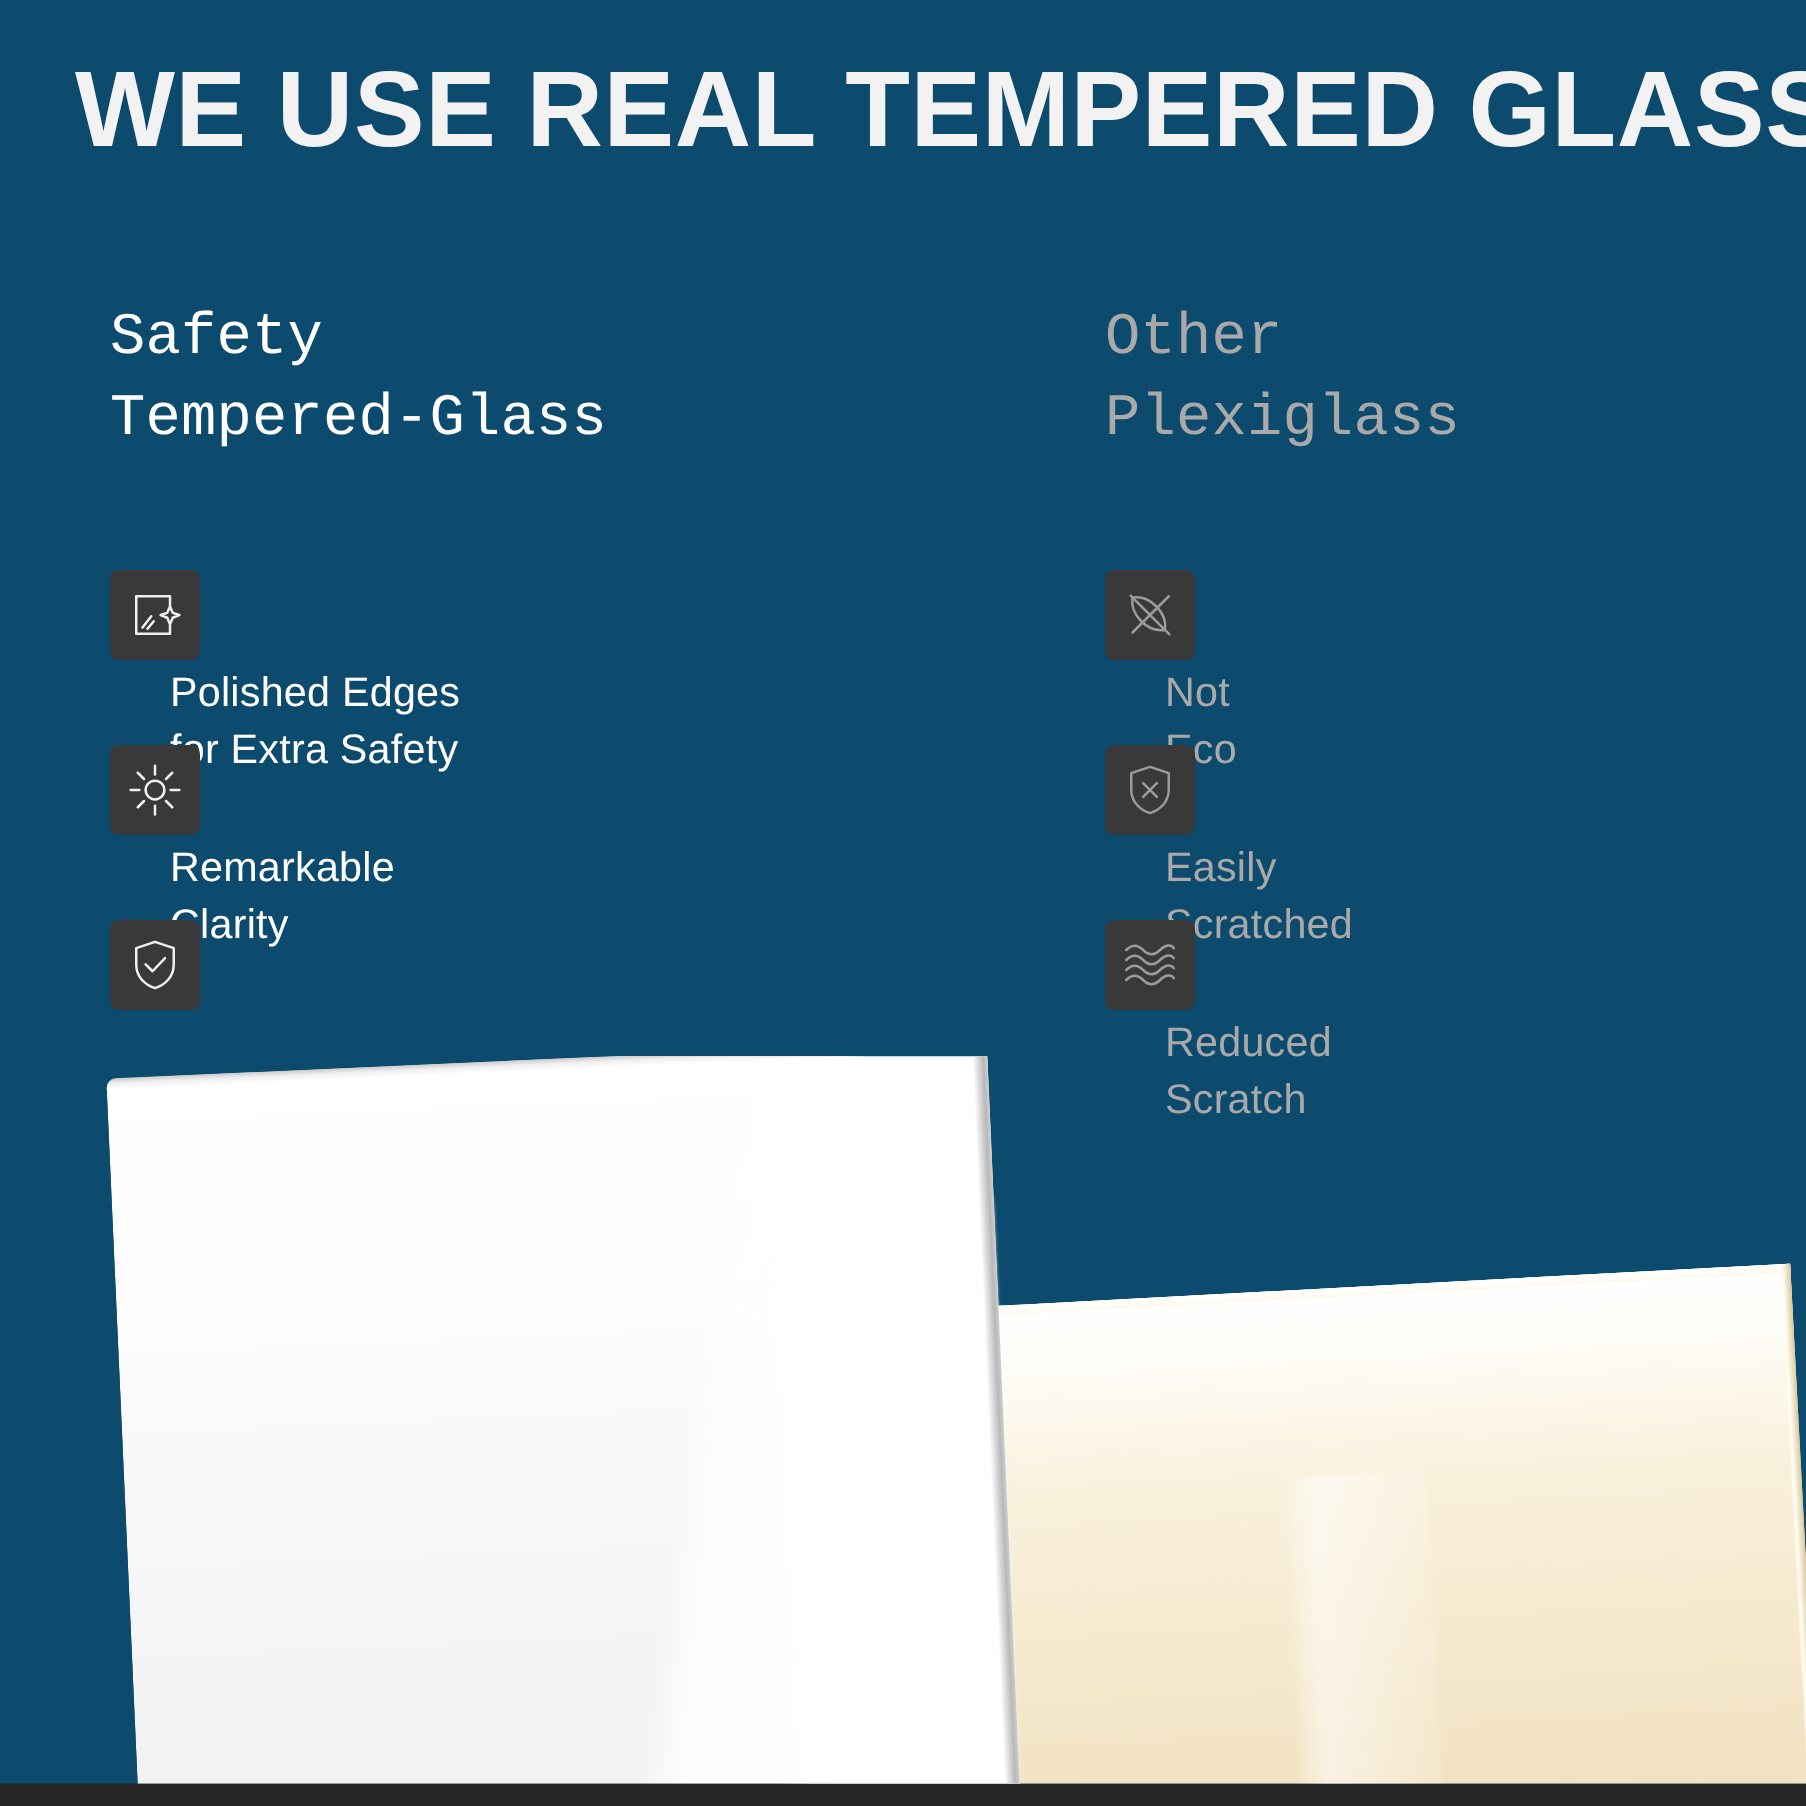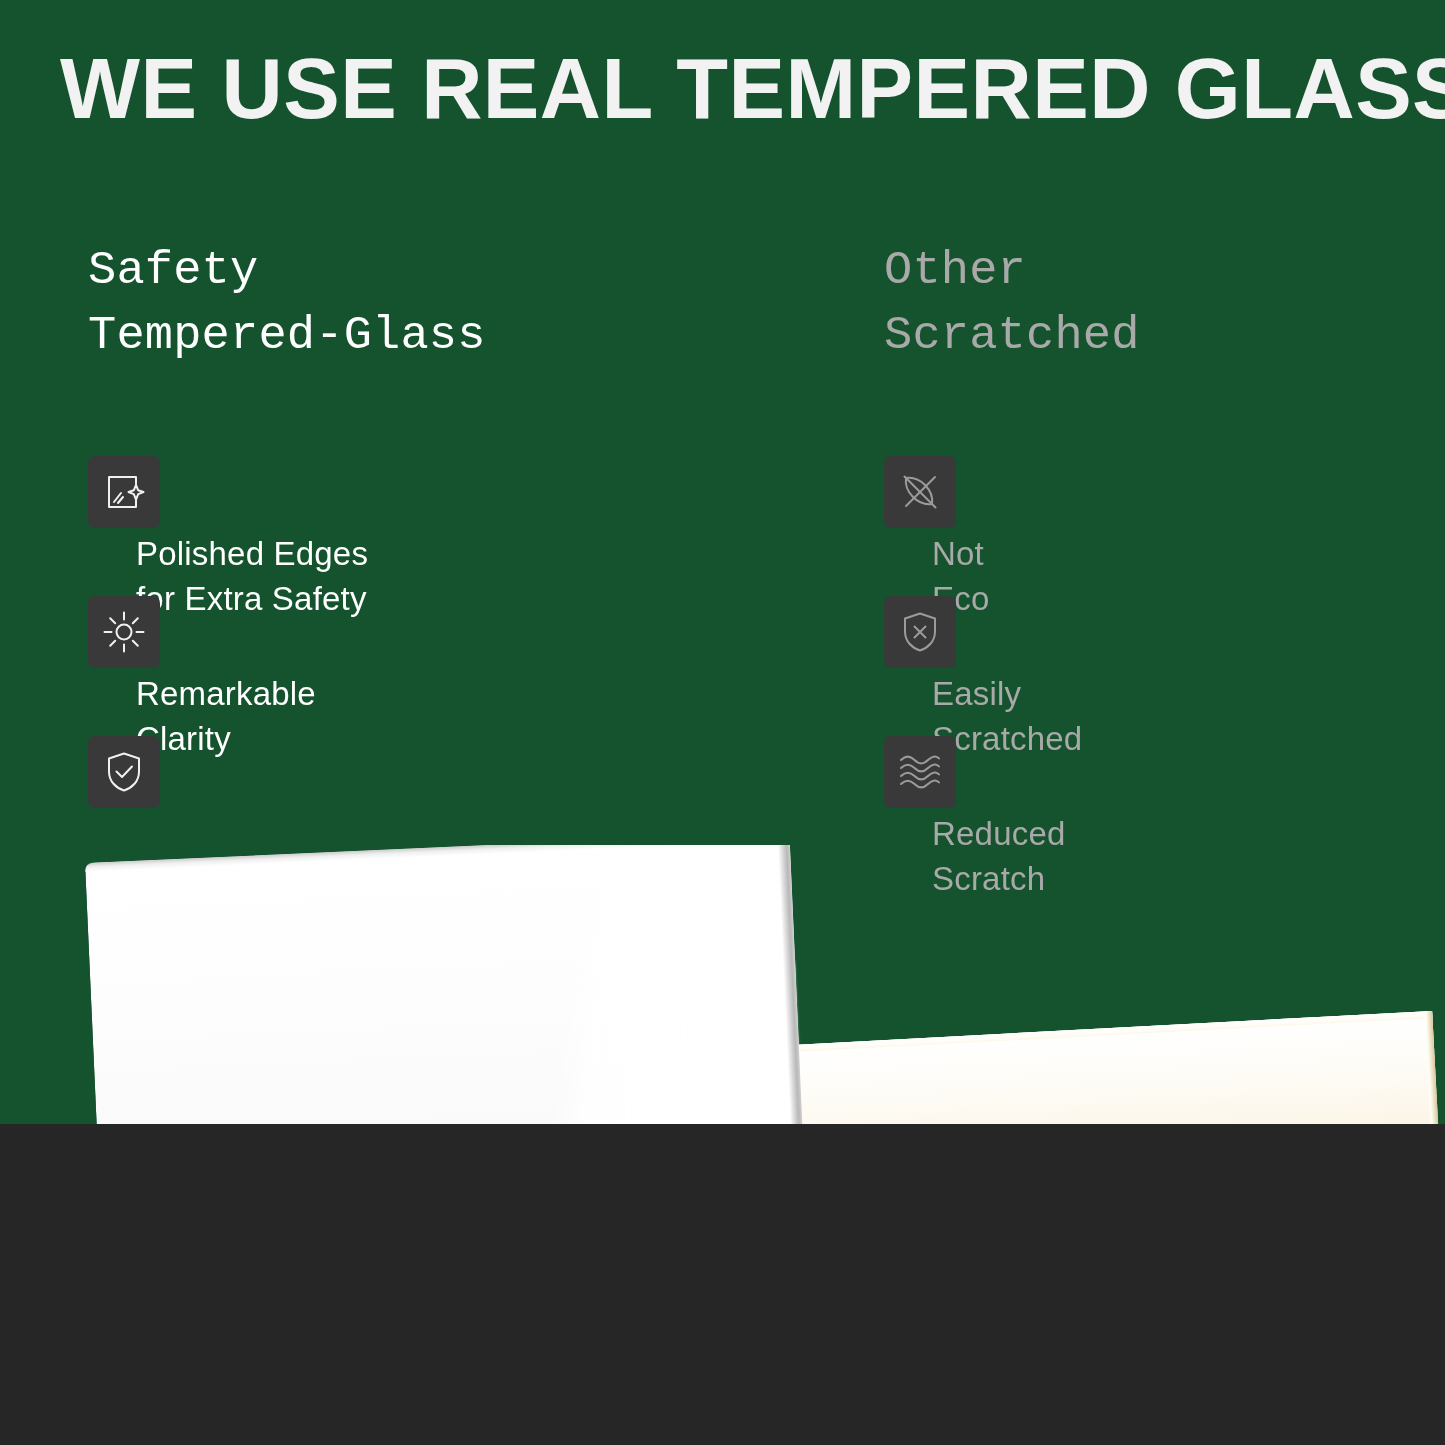--- a/index.html
+++ b/index.html
@@ -3,22 +3,22 @@
 <meta charset="utf-8">
 <style>
   html, body {
     margin: 0;
     padding: 0;
     background: #262626;
   }
   .page {
     position: relative;
     width: 1445px;
-    height: 1124px;
-    background: #14532d;
+    height: 1427px;
+    background: #0c4a6e;
     overflow: hidden;
     font-family: "Liberation Sans", sans-serif;
   }
 
   
   .headline {
     position: absolute;
     left: 60px;
     top: 40px;
     width: 1330px;
@@ -228,21 +228,21 @@
             <path class="icon-stroke" d="M14.5 21.5l5.5 5.5 10-10.5" stroke-width="2" stroke-linecap="round" stroke-linejoin="round"></path>
           </svg>
         </div>
       </div>
 
     </div>
   </div>
 
   <div class="col col-right">
     <div class="col-title">Other
-Scratched</div>
+Plexiglass</div>
 
     <div class="features">
 
       <div class="feature">
         <div class="icon-tile">
           <svg width="44" height="44" viewBox="0 0 44 44" fill="none">
             <path class="icon-stroke" d="M8 8c14-2 28 12 26 26C20 36 6 22 8 8z" stroke-width="2" stroke-linejoin="round"></path>
             <path class="icon-stroke" d="M6.5 6.5l31 31" stroke-width="2" stroke-linecap="round"></path>
             <path class="icon-stroke" d="M37 7L8 36" stroke-width="2" stroke-linecap="round"></path>
           </svg>

